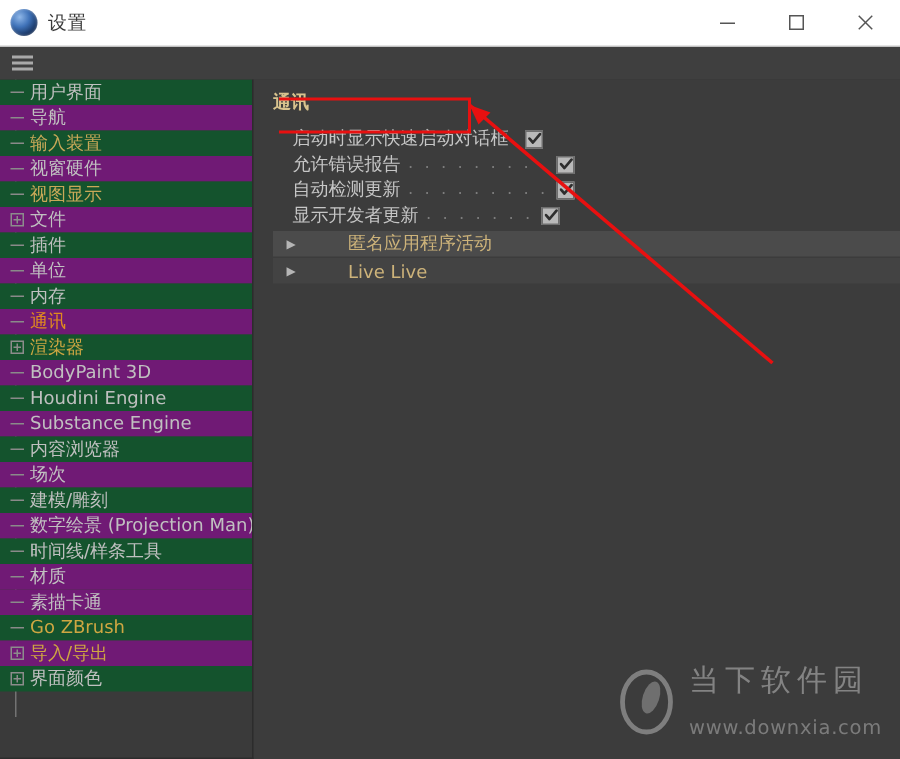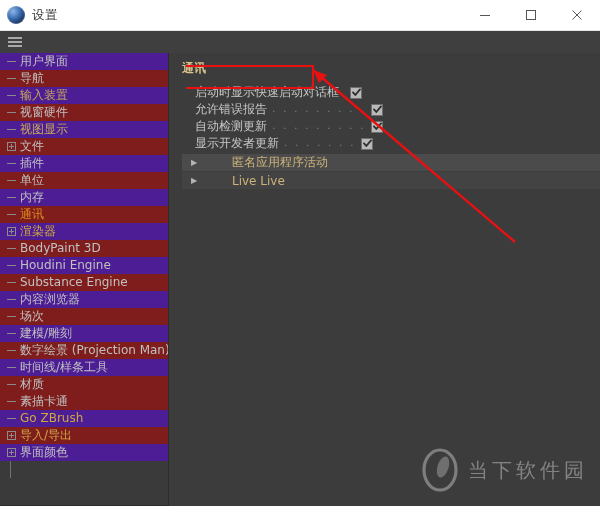--- a/index.html
+++ b/index.html
@@ -110,22 +110,22 @@
   }
   .trow {
     height: 17px;
     display: flex;
     align-items: center;
     padding-left: 4px;
     white-space: nowrap;
     font-size: 12px;
     line-height: 17px;
   }
-  .trow.odd  { background: #4c1d95; }
-  .trow.even { background: #7f1d1d; }
+  .trow.odd  { background: #14532d; }
+  .trow.even { background: #701a75; }
 
   .tglyph {
     width: 14px;
     flex: 0 0 14px;
     display: flex;
     align-items: center;
     justify-content: center;
     color: #9a9a9a;
     font-size: 10px;
   }
@@ -532,14 +532,15 @@
   <path d="M 313 70 L 327 75 L 319 83 Z" fill="#e81010"></path>
 </svg>
 
 <div class="watermark">
   <svg class="wm-orb" viewBox="0 0 40 44">
     <ellipse cx="20" cy="22" rx="16" ry="20" fill="none" stroke="#b4b4b4" stroke-width="3.2"></ellipse>
     <ellipse cx="23" cy="19" rx="5.5" ry="11" fill="#9a9a9a" transform="rotate(18 23 19)"></ellipse>
   </svg>
   <div class="wm-text">
     <div class="wm-cn">当下软件园</div>
+    <div class="wm-url">www.downxia.com</div>
   </div>
 </div>
 
 </body></html>

